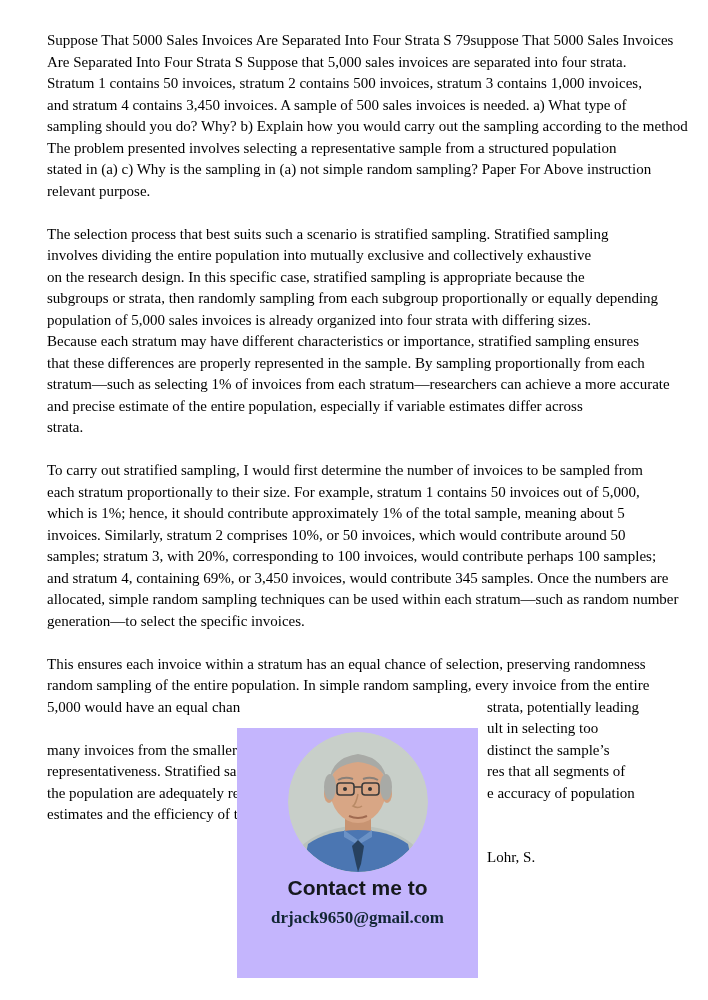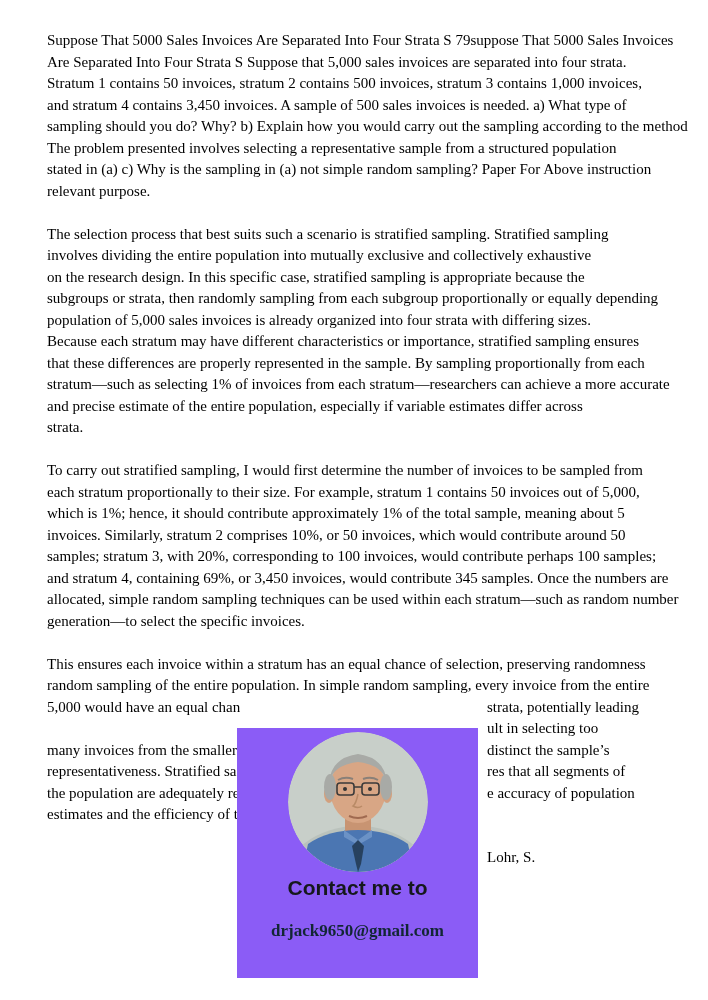--- a/index.html
+++ b/index.html
@@ -39,21 +39,21 @@
     top: 0;
     margin-left: 7px;
   }
   
   .overlay {
     position: absolute;
     left: 237px;
     top: 728px;
     width: 241px;
     height: 250px;
-    background: #8b5cf6;
+    background: #c4b5fd;
     display: flex;
     flex-direction: column;
     align-items: center;
     z-index: 10;
   }
   .avatar {
     width: 140px;
     height: 140px;
     margin-top: 4px;
     border-radius: 50%;
@@ -63,21 +63,21 @@
   .overlay-heading {
     margin-top: 2px;
     font-family: "Liberation Sans", sans-serif;
     font-weight: 700;
     font-size: 21px;
     line-height: 27px;
     color: #15181c;
     text-align: center;
   }
   .overlay-email {
-    margin-top: 20px;
+    margin-top: 7px;
     font-family: "Liberation Serif", serif;
     font-weight: 700;
     font-size: 17px;
     color: #122634;
     text-align: center;
   }
 </style>
 </head>
 <body>
 

